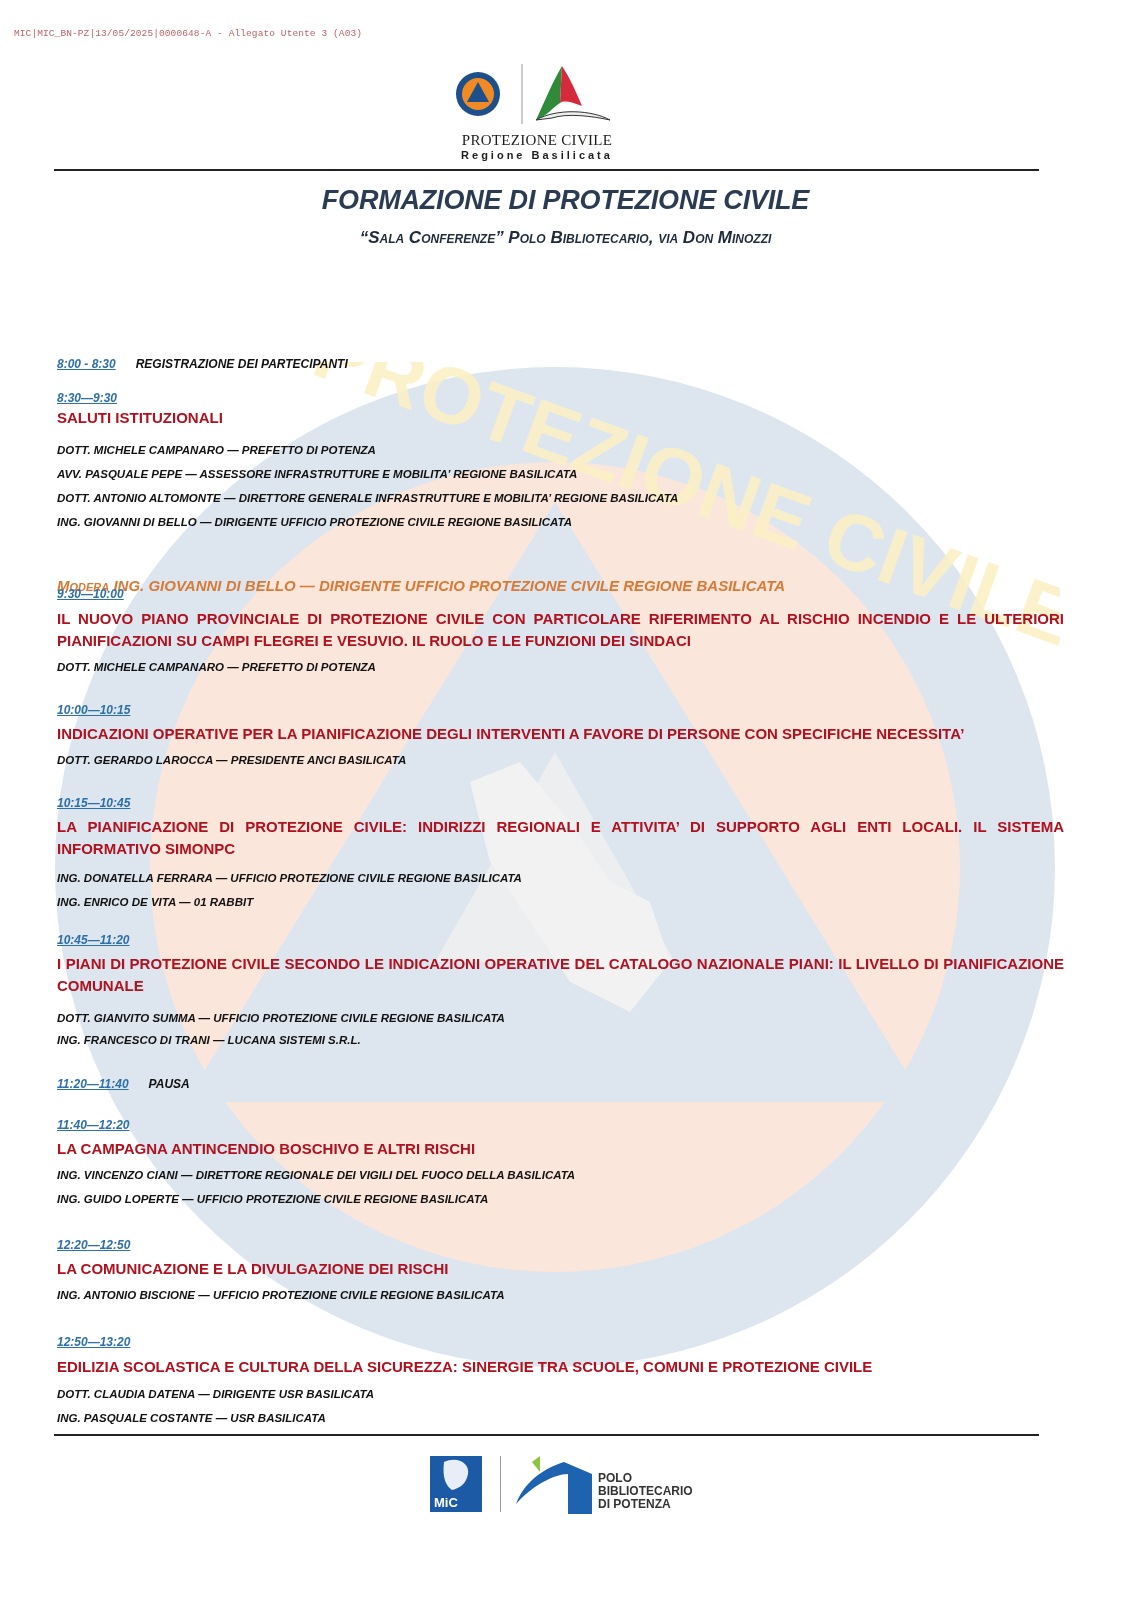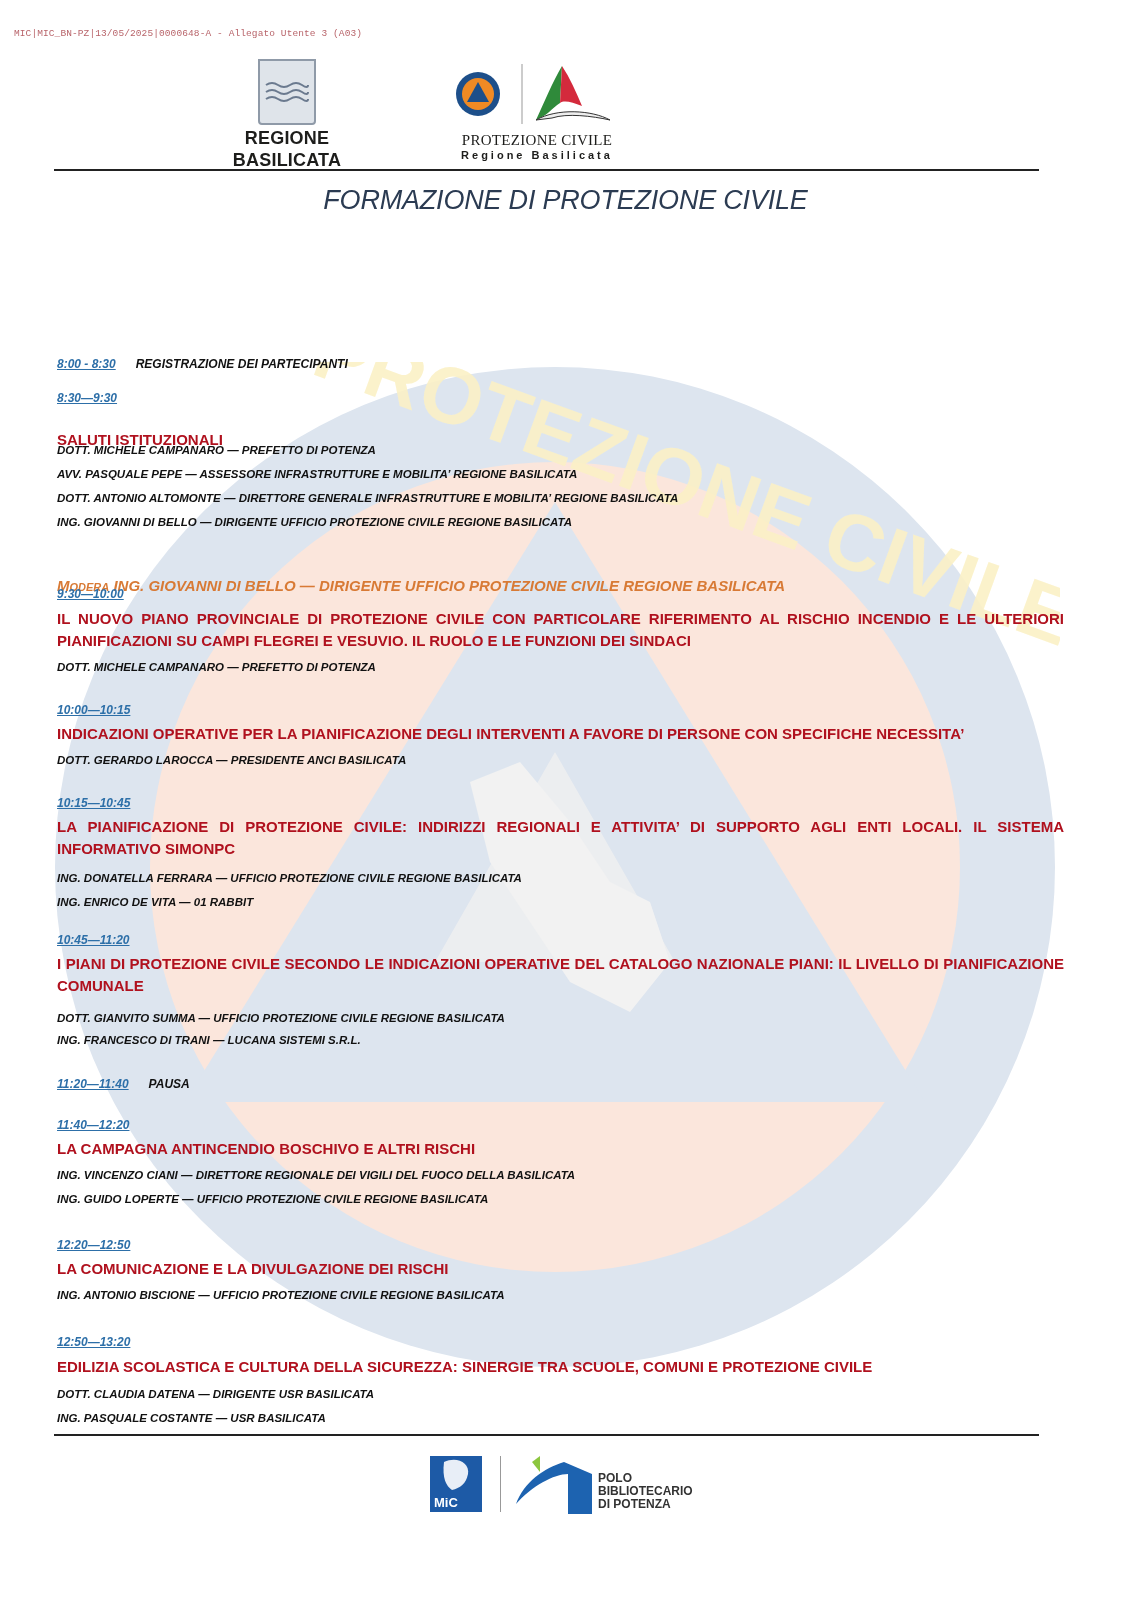--- a/index.html
+++ b/index.html
@@ -22,21 +22,21 @@
   .logo-pc .name1 { font-family: "Liberation Serif", "DejaVu Serif", serif; font-size: 15px; color: #1d1d1b; letter-spacing: 0.3px; margin-top: 2px; }
   .logo-pc .name2 { font-size: 11px; color: #1d1d1b; letter-spacing: 3px; font-weight: bold; }
   .logo-pf { position: absolute; left: 705px; top: 5px; width: 150px; text-align: center; }
   .logo-pf .name { font-family: "Liberation Serif", "DejaVu Serif", serif; font-style: italic; font-size: 13.5px; color: #1d3c7a; margin-top: 16px; }
 
   .rule-top { position: absolute; left: 54px; top: 169px; width: 985px; height: 2px; background: #222; z-index: 2; }
   .rule-bottom { position: absolute; left: 54px; top: 1434px; width: 985px; height: 2px; background: #222; z-index: 2; }
 
   
   .titles { position: absolute; left: 0; top: 180px; width: 1131px; text-align: center; z-index: 2; color: #2b3b52;
-            font-family: "Liberation Sans", "DejaVu Sans", sans-serif; font-style: italic; font-weight: normal; }
+            font-family: "Liberation Sans", "DejaVu Sans", sans-serif; font-style: italic; font-weight: bold; }
   .t1 { font-size: 27px; line-height: 40px; letter-spacing: -0.2px; }
   .t2 { font-size: 27px; line-height: 44px; letter-spacing: -0.3px; }
   .t3 { font-size: 21px; line-height: 30px; margin-top: 6px; color: #1f2a3a; }
   .t3 .sc { font-size: 15px; }
   .t4 { font-size: 17px; line-height: 28px; margin-top: 4px; color: #1f2a3a; }
 
   
   .program { position: absolute; left: 57px; top: 350px; width: 1007px; z-index: 2; }
   .time { font-style: italic; font-weight: bold; font-size: 12px; color: #2d6fa8; text-decoration: underline; }
   .plain { font-style: italic; font-weight: bold; font-size: 12px; color: #111; margin-left: 20px; }
@@ -61,31 +61,20 @@
 <svg class="wm" viewBox="0 0 1010 1010">
   <circle cx="505" cy="505" r="500" fill="#dde5ef"></circle>
   <circle cx="505" cy="505" r="405" fill="#fbe6dc"></circle>
   <polygon points="505,140 135,740 875,740" fill="#dde5ef"></polygon>
   <polygon points="505,390 385,600 625,600" fill="#f0f0f0" opacity="0.8"></polygon>
   <path d="M420 420 L470 400 L520 460 L560 520 L600 540 L620 600 L580 650 L520 620 L480 560 L440 500 Z" fill="#f2f2f2"></path>
   <text x="505" y="505" font-size="80" fill="#fbf1c6" font-family="Liberation Sans, sans-serif" font-weight="bold" text-anchor="middle" opacity="0.9" transform="rotate(20 505 505)" dy="-380">PROTEZIONE CIVILE</text>
 </svg>
 
 <div class="logos">
-  <div class="logo-rb">
-    <div class="shield">
-      <svg width="54" height="62" viewBox="0 0 54 62">
-        <path d="M6 24 q6 -4 12 0 t12 0 t12 0 t6 0" stroke="#6b7a8f" fill="none" stroke-width="2"></path>
-        <path d="M6 31 q6 -4 12 0 t12 0 t12 0 t6 0" stroke="#6b7a8f" fill="none" stroke-width="2"></path>
-        <path d="M6 38 q6 -4 12 0 t12 0 t12 0 t6 0" stroke="#6b7a8f" fill="none" stroke-width="2"></path>
-      </svg>
-    </div>
-    <div class="name">REGIONE</div>
-    <div class="name">BASILICATA</div>
-  </div>
 
   <div class="logo-pc">
     <div class="marks">
       <svg width="170" height="72" viewBox="0 0 170 72">
         <circle cx="26" cy="36" r="22" fill="#1d4f8a"></circle>
         <circle cx="26" cy="36" r="16" fill="#f08a24"></circle>
         <polygon points="26,24 15,44 37,44" fill="#1d4f8a"></polygon>
         <line x1="70" y1="6" x2="70" y2="66" stroke="#999" stroke-width="1"></line>
         <path d="M110 8 C100 25 92 45 84 62 C95 58 100 50 108 45 Z" fill="#2f8a3a"></path>
         <path d="M110 8 C118 20 124 34 130 48 C120 44 112 42 108 45 Z" fill="#d42a3c"></path>
@@ -95,30 +84,31 @@
     <div class="name1">PROTEZIONE CIVILE</div>
     <div class="name2">Regione Basilicata</div>
   </div>
 
 </div>
 
 <div class="rule-top"></div>
 
 <div class="titles">
   <div class="t1">FORMAZIONE DI PROTEZIONE CIVILE</div>
+  <div class="t4"><span style="font-variant: small-caps;">“Sala Conferenze” Polo Bibliotecario, via Don Minozzi</span></div>
 </div>
 
 <div class="program">
 
   <div class="row" style="top:4px;">
     <span class="time">8:00 - 8:30</span><span class="plain">REGISTRAZIONE DEI PARTECIPANTI</span>
   </div>
 
   <div class="row" style="top:38px;"><span class="time">8:30—9:30</span></div>
-  <div class="row topic" style="top:79px;">SALUTI ISTITUZIONALI</div>
+  <div class="row topic" style="top:57px;">SALUTI ISTITUZIONALI</div>
   <div class="row speaker" style="top:88px;">DOTT. MICHELE CAMPANARO  — PREFETTO DI POTENZA</div>
   <div class="row speaker" style="top:112px;">AVV. PASQUALE PEPE — ASSESSORE INFRASTRUTTURE E MOBILITA’ REGIONE BASILICATA</div>
   <div class="row speaker" style="top:136px;">DOTT. ANTONIO ALTOMONTE — DIRETTORE GENERALE INFRASTRUTTURE E MOBILITA’ REGIONE BASILICATA</div>
   <div class="row speaker" style="top:160px;">ING. GIOVANNI DI BELLO — DIRIGENTE UFFICIO PROTEZIONE CIVILE REGIONE BASILICATA</div>
 
   <div class="row moderator" style="top:202px;margin-top:25px;"><span style="font-variant: small-caps;">Modera</span><span> ING. GIOVANNI DI BELLO — DIRIGENTE UFFICIO PROTEZIONE CIVILE REGIONE BASILICATA</span></div>
 
   <div class="row" style="top:234px;"><span class="time">9:30—10:00</span></div>
   <div class="block topic" style="top:258px;">IL NUOVO PIANO PROVINCIALE DI PROTEZIONE CIVILE CON PARTICOLARE RIFERIMENTO AL RISCHIO INCENDIO E LE ULTERIORI PIANIFICAZIONI SU CAMPI FLEGREI E VESUVIO. IL RUOLO E LE FUNZIONI DEI SINDACI</div>
   <div class="row speaker" style="top:305px;">DOTT. MICHELE CAMPANARO — PREFETTO DI POTENZA</div>

